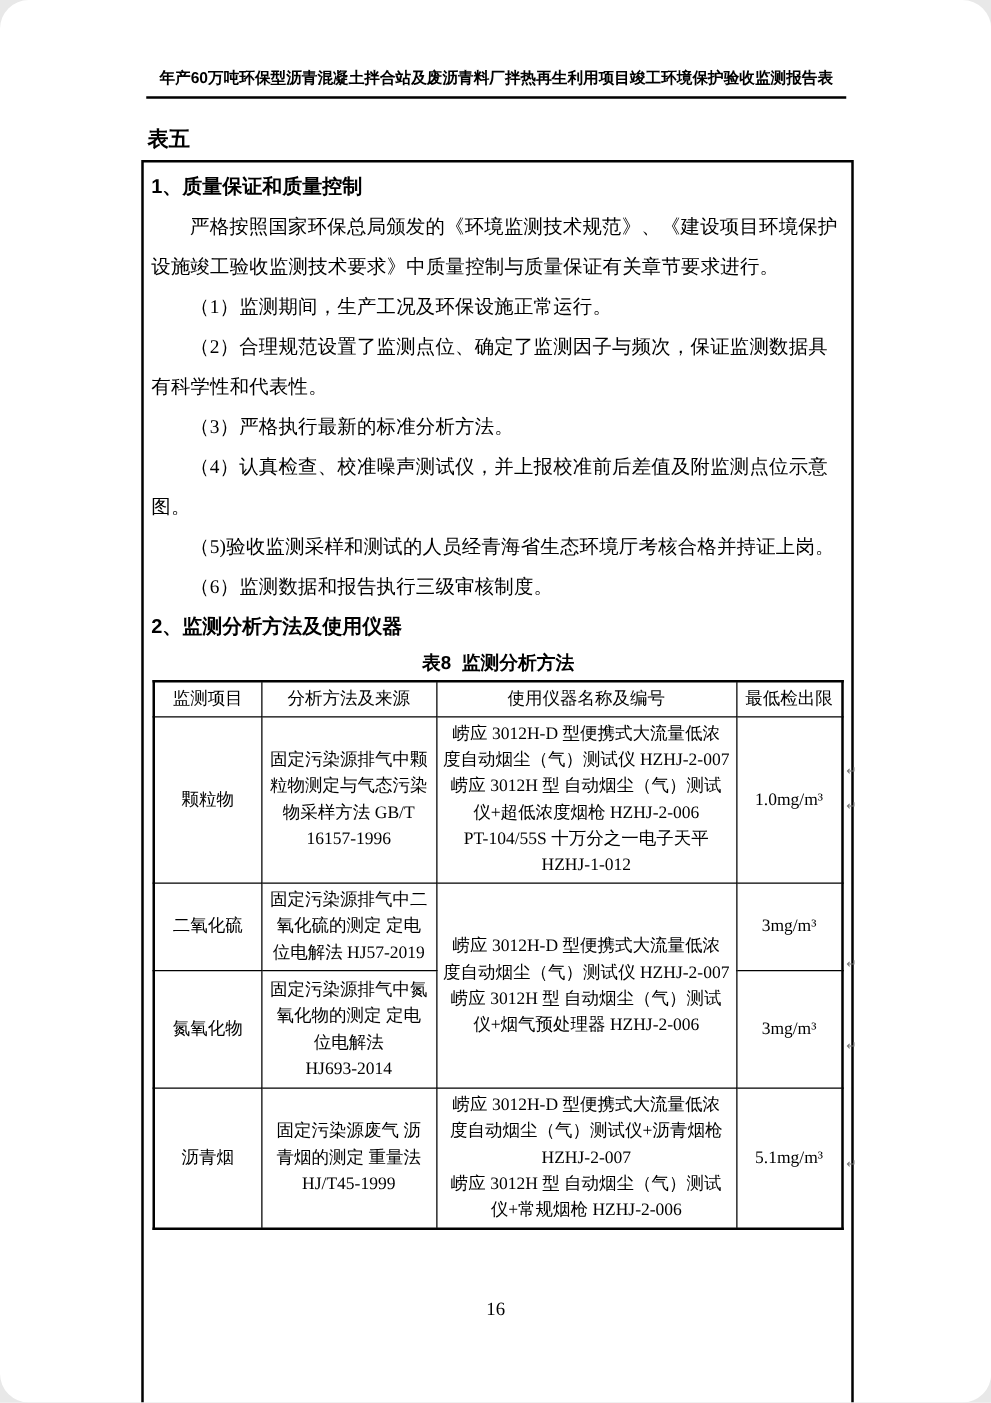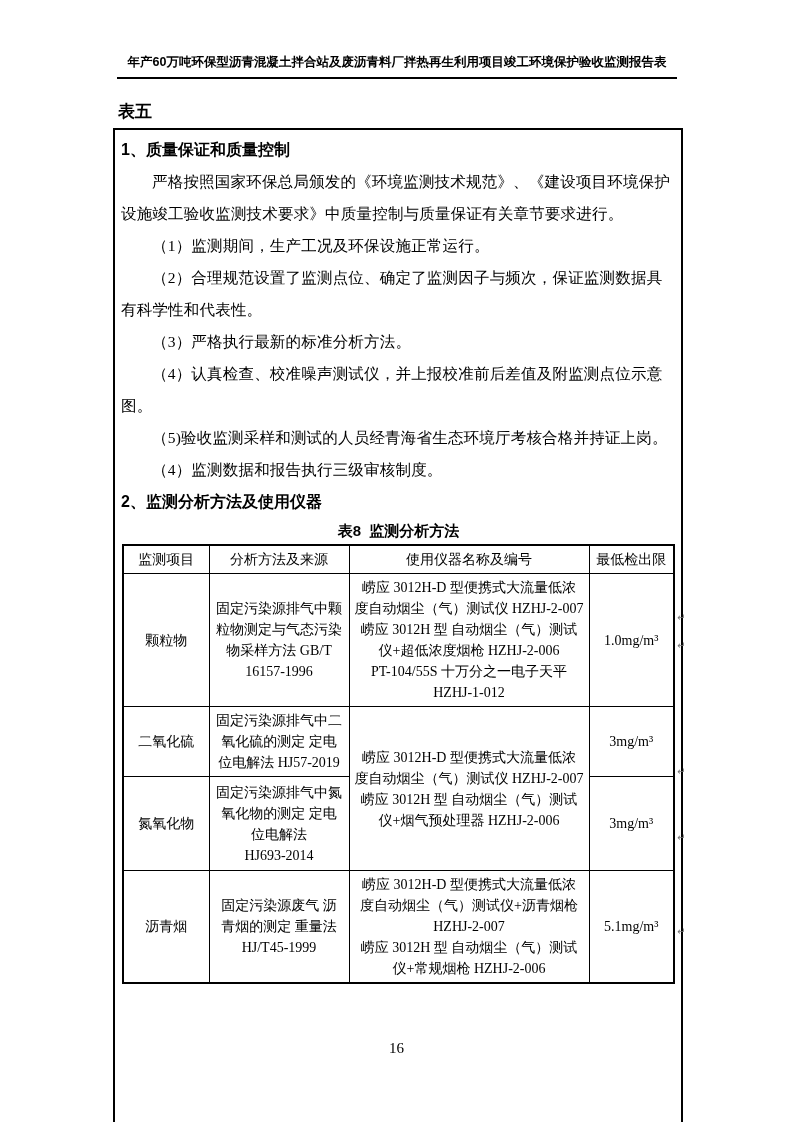--- a/index.html
+++ b/index.html
@@ -4,20 +4,21 @@
 <style>
   * { margin:0; padding:0; box-sizing:border-box; }
   html,body { background:#e8e8e8; }
   .page {
     position:relative;
     width:793px; height:1122px;
     background:#ffffff;
     font-family:"Liberation Serif","DejaVu Serif",serif;
     color:#000;
     overflow:hidden;
+    border-radius:23px;
   }
   .doc-header {
     position:absolute; left:117px; top:53px; width:560px;
     text-align:center;
     font-family:"Liberation Sans","DejaVu Sans",sans-serif;
     font-weight:bold;
     font-size:12.5px; line-height:18px;
     padding-bottom:6px;
     border-bottom:2px solid #000;
   }
@@ -98,21 +99,21 @@
 
     <div class="para indent">严格按照国家环保总局颁发的《环境监测技术规范》、《建设项目环境保护
 设施竣工验收监测技术要求》中质量控制与质量保证有关章节要求进行。</div>
     <div class="para indent">（1）监测期间，生产工况及环保设施正常运行。</div>
     <div class="para indent">（2）合理规范设置了监测点位、确定了监测因子与频次，保证监测数据具
 有科学性和代表性。</div>
     <div class="para indent">（3）严格执行最新的标准分析方法。</div>
     <div class="para indent">（4）认真检查、校准噪声测试仪，并上报校准前后差值及附监测点位示意
 图。</div>
     <div class="para indent">（5)验收监测采样和测试的人员经青海省生态环境厅考核合格并持证上岗。</div>
-    <div class="para indent">（4）监测数据和报告执行三级审核制度。</div>
+    <div class="para indent">（6）监测数据和报告执行三级审核制度。</div>
 
     <div class="section-heading">2、监测分析方法及使用仪器</div>
 
 
     <div class="table-caption">表8  监测分析方法</div>
 
     <table class="monitor-table">
       <colgroup>
           <col class="c1">
           <col class="c2">

